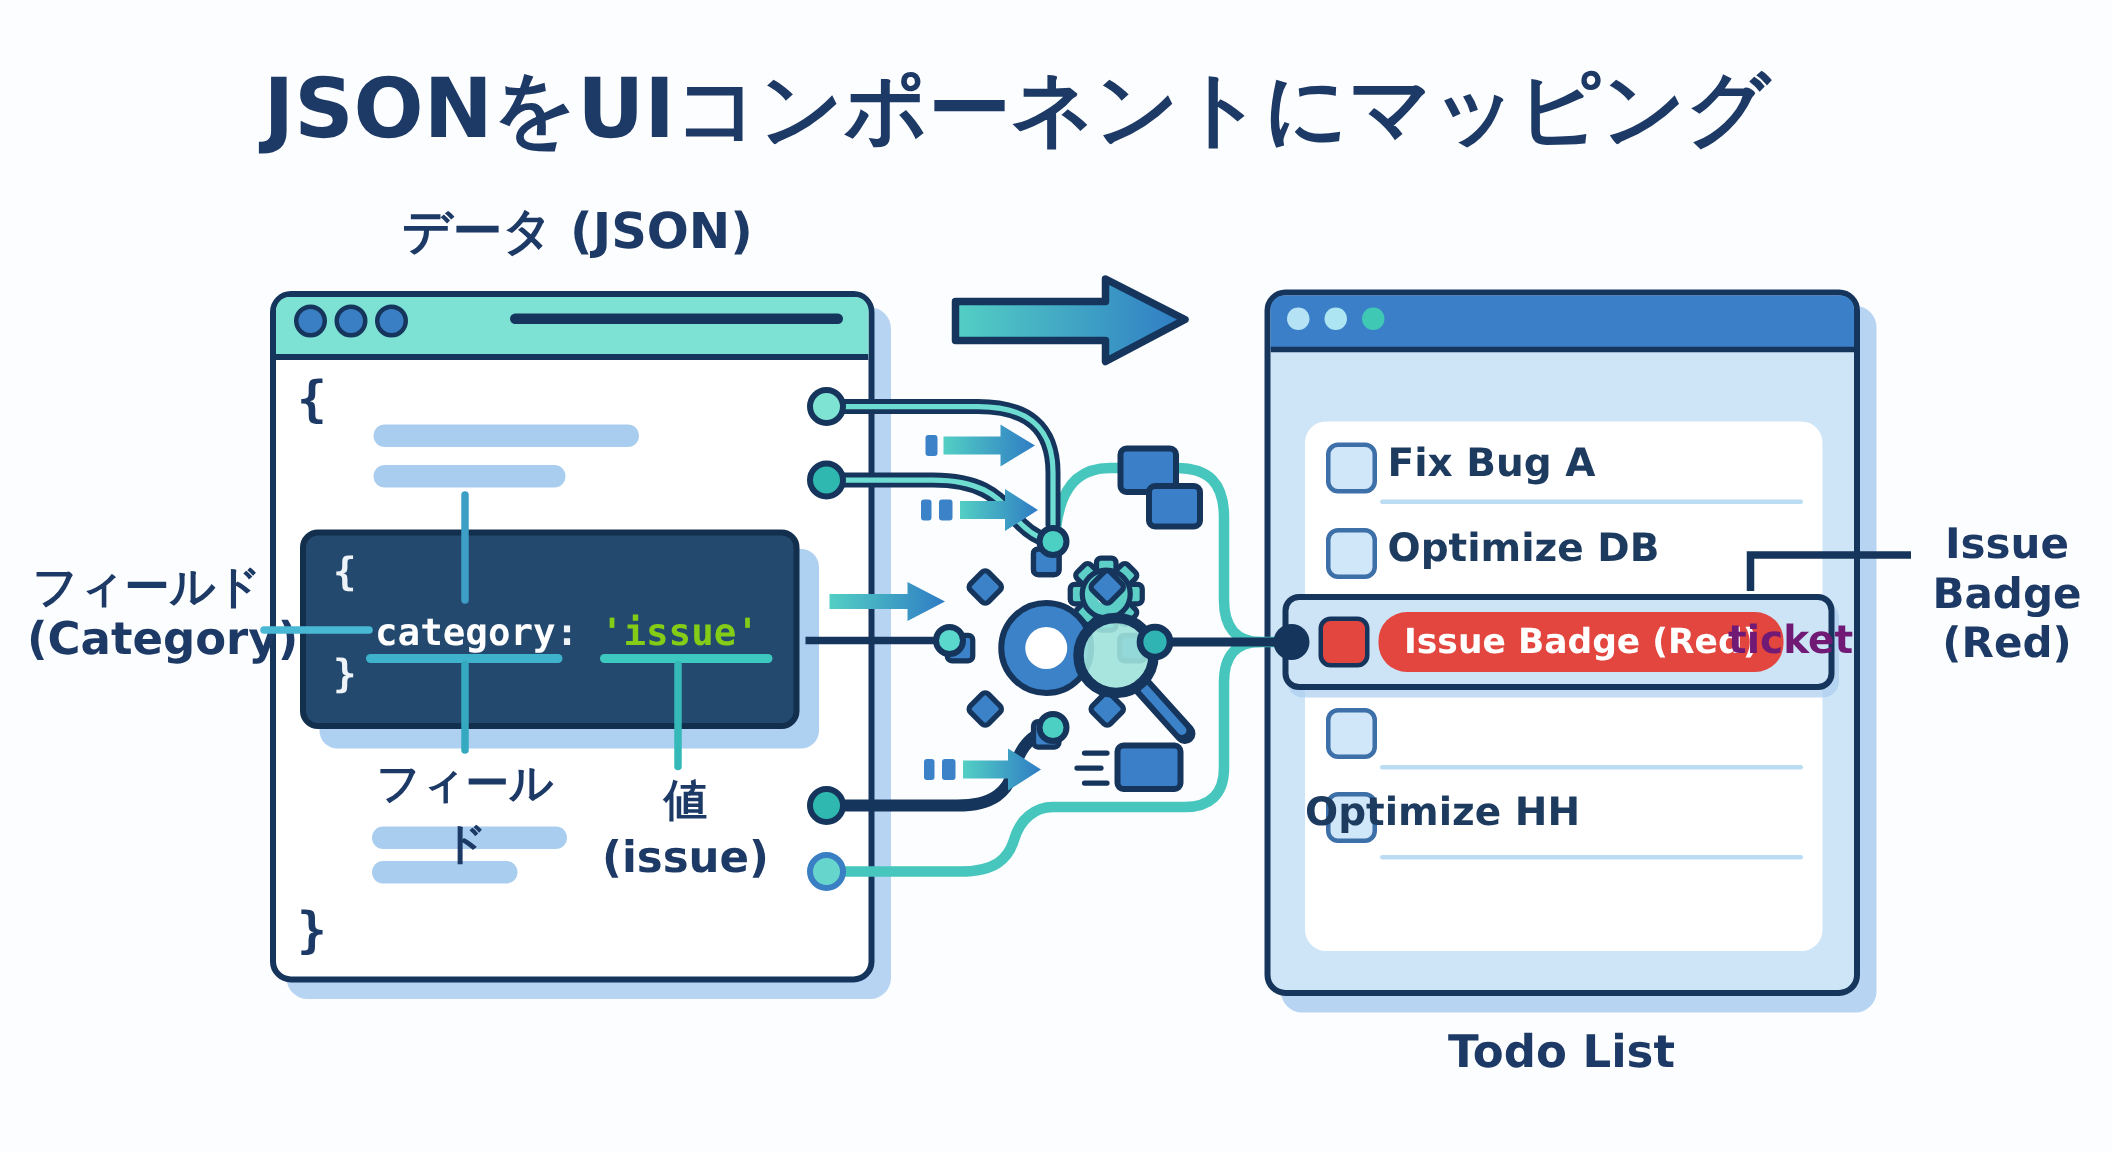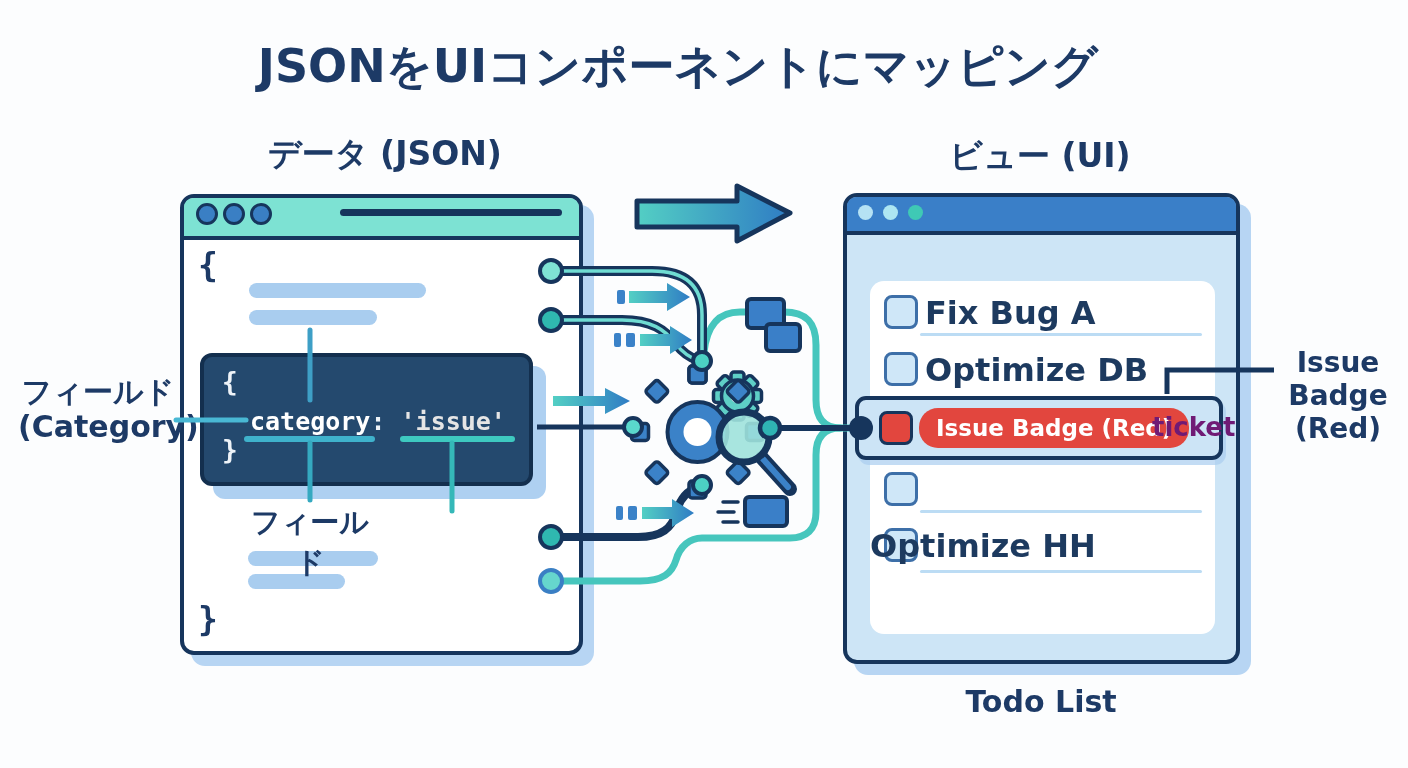--- a/index.html
+++ b/index.html
@@ -21,47 +21,46 @@
   .bar{position:absolute;background:#a9cdef;border-radius:8px;z-index:8;}
   .brace-out{position:absolute;font-family:"DejaVu Sans Mono","Liberation Mono",monospace;
              font-weight:bold;font-size:33px;color:#1d3a66;z-index:8;}
   .codeblock{position:absolute;left:200px;top:353px;width:325px;height:125px;
              background:#24496e;border:4px solid #132f4e;border-radius:12px;
              box-shadow:13px 13px 0 rgba(160,200,238,.85);z-index:9;}
   .codeblock .cb-brace{position:absolute;color:#eef3f8;
       font-family:"DejaVu Sans Mono","Liberation Mono",monospace;font-weight:bold;font-size:26px;}
   .codeline{position:absolute;left:46px;top:50px;
       font-family:"DejaVu Sans Mono","Liberation Mono",monospace;font-weight:bold;font-size:25px;z-index:10;}
-  .k{color:#ffffff;} .c{color:#eef3f8;} .v{color:#e5e5e5;text-align:right;}
+  .k{color:#ffffff;} .c{color:#eef3f8;} .v{color:#84cc16;text-align:right;}
   .jp-label{position:absolute;font-weight:800;color:#1d3a66;text-align:center;z-index:20;}
   
   .panel{position:absolute;left:870px;top:281px;width:345px;height:353px;
          background:#ffffff;border-radius:14px;z-index:6;}
   .chk{position:absolute;width:28px;height:28px;border:3px solid #3d6fa8;border-radius:8px;
        background:#cfe7f8;z-index:8;}
   .chk-red{border-color:#16355c;background:#e2463e;}
-  .todo-label{position:absolute;font-size:32px;font-weight:700;color:#1d3a5f;z-index:8;white-space:nowrap;text-align:right;}
+  .todo-label{position:absolute;font-size:26px;font-weight:700;color:#1d3a5f;z-index:8;white-space:nowrap;text-align:right;}
   .divider{position:absolute;height:3px;background:#bcdcf4;border-radius:2px;z-index:8;}
   .hl-row{position:absolute;left:855px;top:396px;width:360px;height:56px;background:#cce4f6;
           border:4px solid #16355c;border-radius:11px;z-index:9;
           box-shadow:3px 5px 0 rgba(169,205,239,.7);}
   .badge{position:absolute;left:60px;top:8px;height:38px;line-height:38px;padding:1px 17px;
          border-radius:19px;background:#e2463e;color:#ffffff;font-weight:800;font-size:23px;white-space:nowrap;}
   .ticket{position:absolute;left:293px;top:12px;font-size:26px;font-weight:700;color:#701a75;}
   svg.overlay{position:absolute;left:0;top:0;z-index:40;pointer-events:none;}
 </style>
 </head>
 <body>
 
 <div class="canvas">
 
-  <div class="abs ttl" style="left:0;top:36px;width:1356px;font-size:46px;">JSONをUIコンポーネントにマッピング</div>
+  <div class="abs ttl" style="left:0;top:36px;width:1356px;font-size:55px;">JSONをUIコンポーネントにマッピング</div>
 
   <div class="jp-label" style="left:235px;top:132px;width:300px;font-size:33px;">データ (JSON)</div>
-  <div class="jp-label" style="left:900px;top:134px;width:280px;font-size:33px;">ビュー (UI)</div>
 
   <div class="win win-left">
     <div class="titlebar tb-left"></div>
   </div>
   <div class="dot" style="left:196px;top:203px;width:16px;height:16px;background:#3a7fc4;border:3px solid #16355c;z-index:7;"></div>
   <div class="dot" style="left:223px;top:203px;width:16px;height:16px;background:#3a7fc4;border:3px solid #16355c;z-index:7;"></div>
   <div class="dot" style="left:250px;top:203px;width:16px;height:16px;background:#3a7fc4;border:3px solid #16355c;z-index:7;"></div>
   <div class="tb-line" style="left:340px;top:209px;width:222px;height:7px;z-index:7;"></div>
 
   <div class="brace-out" style="left:198px;top:246px;">{</div>
@@ -76,20 +75,21 @@
 
   <div class="bar" style="left:248px;top:551px;width:130px;height:15px;"></div>
   <div class="bar" style="left:248px;top:574px;width:97px;height:15px;"></div>
   <div class="brace-out" style="left:198px;top:600px;">}</div>
 
   <div class="jp-label" style="left:18px;top:374px;width:160px;font-size:30px;line-height:35px;">
     <div>フィールド</div>
     <div>(Category)</div>
   </div>
   <div class="jp-label" style="left:240px;top:503px;width:140px;font-size:29px;">フィールド</div>
+  <div class="jp-label" style="left:387px;top:514px;width:140px;font-size:29px;">値 (issue)</div>
 
   <div class="win win-right">
     <div class="titlebar tb-right"></div>
   </div>
   <div class="dot" style="left:858px;top:205px;width:15px;height:15px;background:#b5e2f4;z-index:7;"></div>
   <div class="dot" style="left:883px;top:205px;width:15px;height:15px;background:#ade6f2;z-index:7;"></div>
   <div class="dot" style="left:908px;top:205px;width:15px;height:15px;background:#3fc9b5;z-index:7;"></div>
 
   <div class="panel"></div>
 

